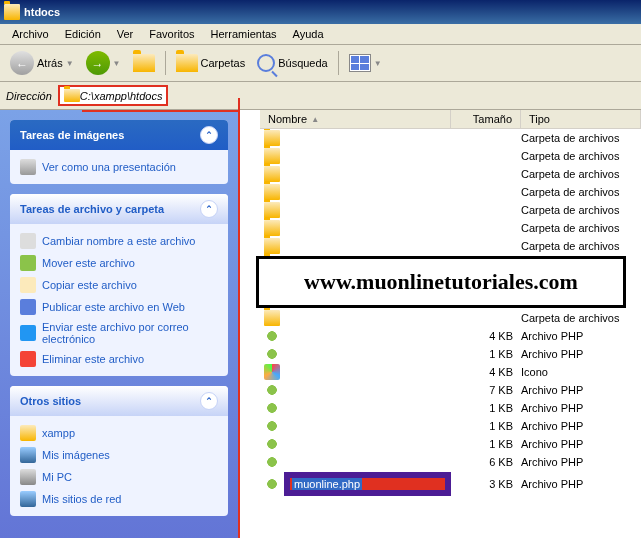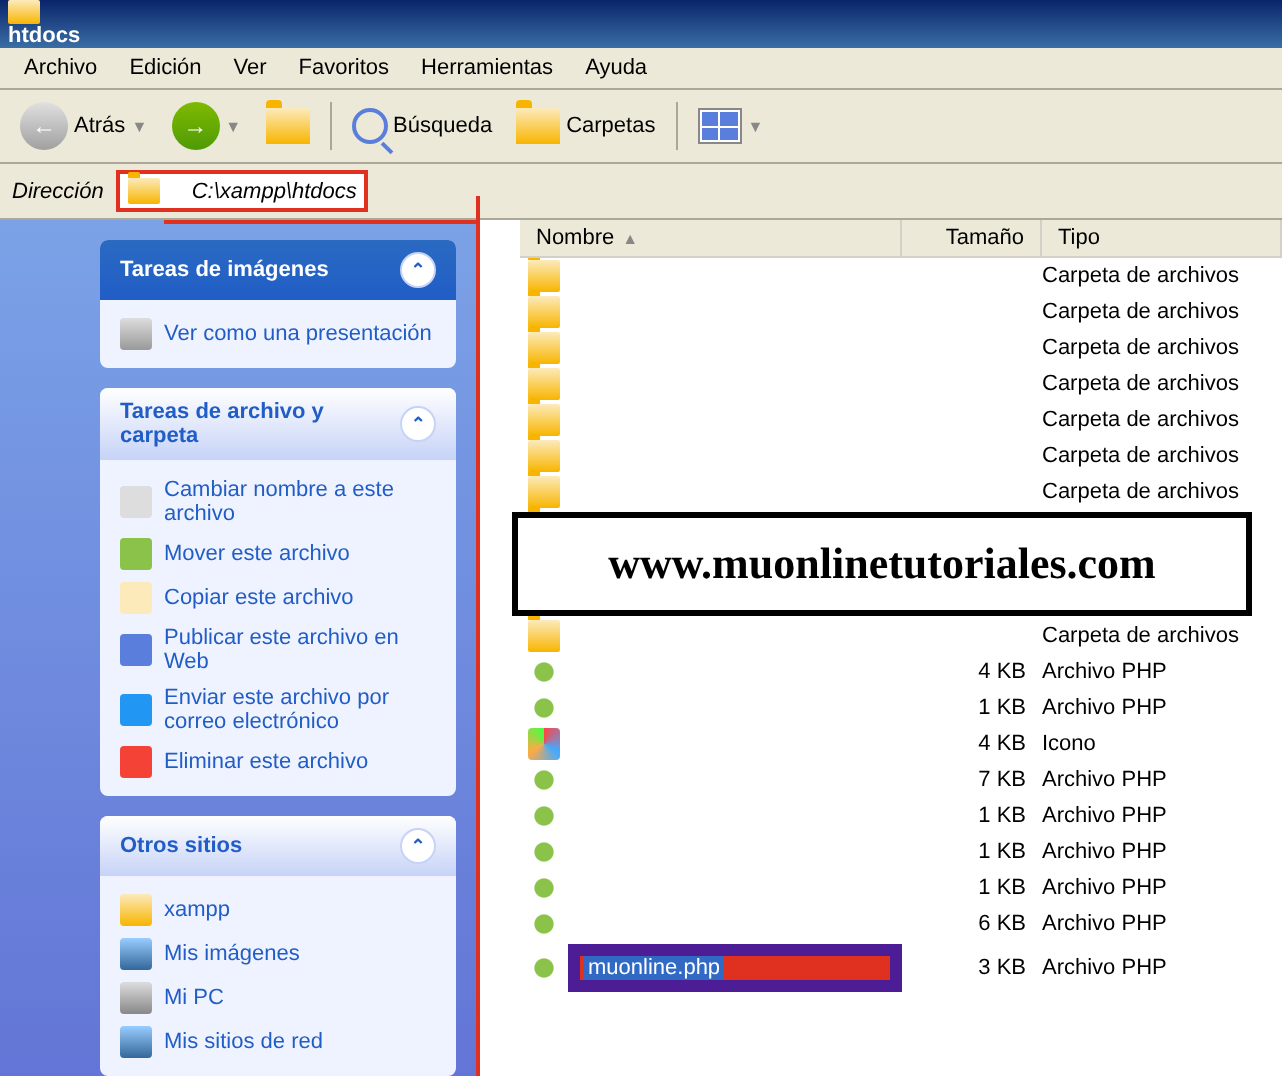--- a/index.html
+++ b/index.html
@@ -1,40 +1,40 @@
 <!DOCTYPE html>
 <html><head>
 <meta charset="utf-8">
 <style>
 * { margin: 0; padding: 0; box-sizing: border-box; font-family: Tahoma, sans-serif; font-size: 11px; }
 body { background: #ece9d8; width: 641px; height: 538px; overflow: hidden; }
-.titlebar { background: linear-gradient(#0a246a, #3a6ea5); height: 24px; display: flex; align-items: flex-start; padding: 0 4px; color: #fff; flex-direction: column; }
+.titlebar { background: linear-gradient(#0a246a, #3a6ea5); height: 24px; display: flex; align-items: center; padding: 0 4px; color: #fff; }
 .titlebar .icon { width: 16px; height: 16px; margin-right: 4px; }
 .titlebar .title { font-weight: bold; flex: 1; }
 .menubar { background: #ece9d8; display: flex; padding: 2px 4px; border-bottom: 1px solid #aca899; }
 .menubar span { padding: 2px 8px; cursor: default; }
 .toolbar { background: #ece9d8; display: flex; align-items: center; padding: 4px 6px; gap: 4px; border-bottom: 1px solid #aca899; }
 .tbtn { display: flex; align-items: center; gap: 3px; padding: 2px 4px; border-radius: 2px; }
 .circle { width: 24px; height: 24px; border-radius: 50%; display: flex; align-items: center; justify-content: center; color: #fff; font-size: 12px; }
 .circle.gray { background: linear-gradient(#e0e0e0,#a0a0a0); }
 .circle.green { background: linear-gradient(#7fba00,#4e9a06); }
 .sep { width: 1px; height: 24px; background: #aca899; margin: 0 2px; }
 .folder-ic { width: 22px; height: 18px; background: linear-gradient(#fceabb,#f8b500); border-radius: 2px 2px 0 0; position: relative; }
 .folder-ic::before { content:''; position:absolute; top:-4px; left:0; width:8px; height:4px; background:#f8b500; border-radius:2px 2px 0 0; }
 .mag { width:18px; height:18px; border:2px solid #5a7edc; border-radius:50%; position:relative; }
 .mag::after { content:''; position:absolute; bottom:-5px; right:-5px; width:7px; height:2px; background:#5a7edc; transform:rotate(45deg); }
 .view-ic { width:22px; height:18px; border:1px solid #888; background:#fff; display:grid; grid-template-columns:1fr 1fr; grid-template-rows:1fr 1fr; gap:1px; padding:1px; }
 .view-ic div { background:#5a7edc; }
 .addrbar { display:flex; align-items:center; padding:3px 6px; background:#ece9d8; border-bottom:1px solid #aca899; gap:6px;font-style:italic; }
-.addrfield { flex:0 0 auto; display:flex; align-items:center; background:#fff; border:2px solid #e03020; padding:2px 4px; gap:16px; }
+.addrfield { flex:0 0 auto; display:flex; align-items:center; background:#fff; border:2px solid #e03020; padding:2px 4px; gap:0; }
 .folder-sm { width:16px; height:13px; background:linear-gradient(#fceabb,#f8b500); border-radius:1px; position:relative; }
 .folder-sm::before { content:''; position:absolute; top:-3px; left:0; width:6px; height:3px; background:#f8b500; border-radius:1px 1px 0 0; }
 .content { display:flex; height:calc(100% - 110px); }
 .sidebar { width:240px; background:linear-gradient(#7ba2e7,#6375d6); padding:10px; overflow:hidden; border-right:2px solid #e03020; }
-.panel { background:#eff3ff; border-radius:4px; margin-bottom:10px; overflow:hidden;margin-left:40px; }
+.panel { background:#eff3ff; border-radius:4px; margin-bottom:10px; overflow:hidden; }
 .panel-hd { background:linear-gradient(#fff,#c6d3f7); padding:6px 10px; display:flex; justify-content:space-between; align-items:center; font-weight:bold; color:#215dc6; }
 .panel-hd.dark { background:linear-gradient(#2a6ac2,#215dc6); color:#fff; }
 .chev { width:18px; height:18px; border-radius:50%; border:1px solid #c6d3f7; background:#fff; display:flex; align-items:center; justify-content:center; color:#215dc6; font-size:9px; }
 .panel-body { padding:6px 10px; }
 .task { display:flex; align-items:center; gap:6px; padding:3px 0; color:#215dc6; cursor:pointer; }
 .task .ic { width:16px; height:16px; flex-shrink:0; }
 .filearea { flex:1; background:#fff; overflow:hidden;padding-left:20px; }
 .cols { display:flex; background:#ece9d8; border-bottom:1px solid #d4d0c8; }
 .col { padding:3px 8px; border-right:1px solid #d4d0c8; }
 .col.name { flex:1; display:flex; align-items:center; gap:4px; }
@@ -80,26 +80,26 @@
   </div>
   <div class="tbtn">
     <div class="circle green">→</div>
     <span class="arrow-down">▼</span>
   </div>
   <div class="tbtn">
     <div class="folder-ic"></div>
   </div>
   <div class="sep"></div>
   <div class="tbtn">
+    <div class="folder-ic"></div>
+    <span>Carpetas</span>
+  </div>
+  <div class="tbtn">
     <div class="mag"></div>
     <span>Búsqueda</span>
-  </div>
-  <div class="tbtn">
-    <div class="folder-ic"></div>
-    <span>Carpetas</span>
   </div>
   <div class="sep"></div>
   <div class="tbtn">
     <div class="view-ic">
         <div></div>
         <div></div>
         <div></div>
         <div></div>
       </div>
     <span class="arrow-down">▼</span>

